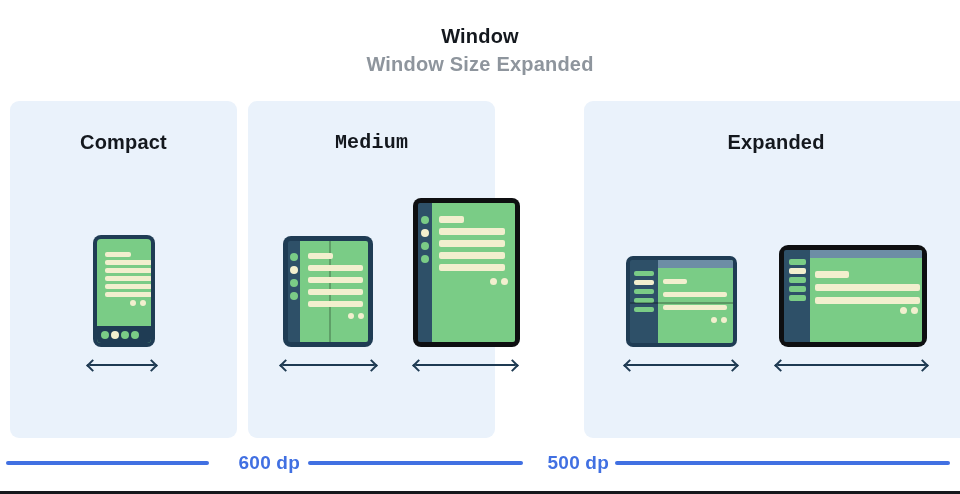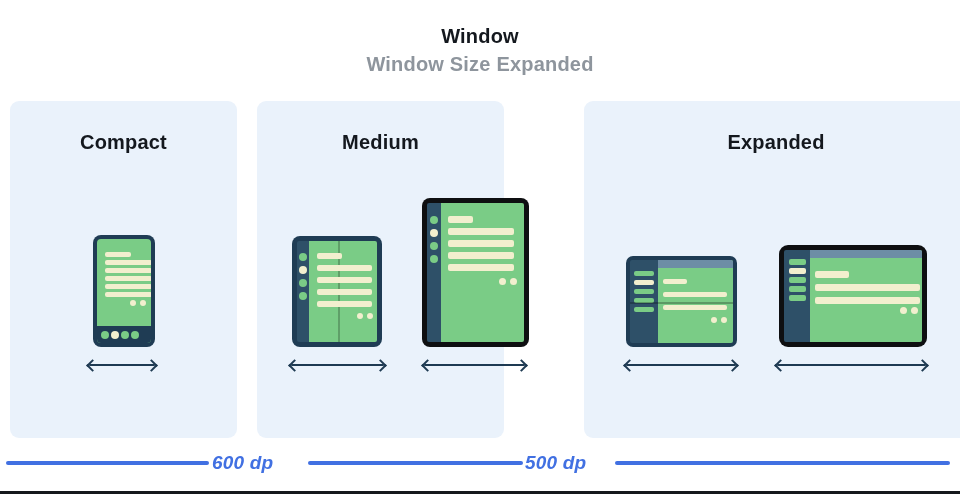--- a/index.html
+++ b/index.html
@@ -18,21 +18,21 @@
     position:absolute;top:53px;left:0;right:0;text-align:center;
     font-size:20px;font-weight:bold;color:var(--subtitle-gray,#8e959d);
     letter-spacing:.2px;
   }
   
   .panel{
     position:absolute;top:101px;height:337px;
     background:var(--panel-bg,#eaf2fb);border-radius:9px;
   }
   #panel-compact{left:10px;width:227px;}
-  #panel-medium{left:257px;width:247px;}
+  #panel-medium{left:248px;width:247px;font-family:Liberation Mono, monospace;}
   #panel-expanded{left:584px;width:384px;}
   .panel-title{
     position:absolute;top:30px;left:0;right:0;text-align:center;
     font-size:20px;font-weight:bold;color:var(--text-dark,#14181e);
     letter-spacing:.2px;
   }
   
   .device{position:absolute;box-sizing:border-box;}
   .line{background:var(--content-cream,#f2efce);border-radius:2px;}
   .dots{position:absolute;display:flex;gap:4px;}
@@ -126,21 +126,21 @@
   #arrow-tab-p{left:165px;top:257px;width:105px;}
   #arrow-fold-l{left:40px;top:257px;width:114px;}
   #arrow-tab-l{left:191px;top:257px;width:153px;}
   
   .scale-line{position:absolute;top:461px;height:4px;border-radius:2px;background:var(--accent-blue,#4170e2);}
   #seg1{left:6px;width:203px;}
   #seg2{left:308px;width:215px;}
   #seg3{left:615px;width:335px;}
   .scale-label{
     position:absolute;top:452px;font-size:19px;font-weight:bold;
-    color:var(--accent-blue,#4170e2);text-align:left;letter-spacing:.2px;font-style:italic;
+    color:var(--accent-blue,#4170e2);text-align:right;letter-spacing:.2px;
   }
   #label-600{left:212px;width:88px;}
   #label-840{left:525px;width:84px;}
   
   .bottom-edge{position:absolute;left:0;right:0;bottom:0;height:3px;background:#15181c;}
 </style>
 </head>
 <body>
 
 <div class="diagram-title">Window</div>

